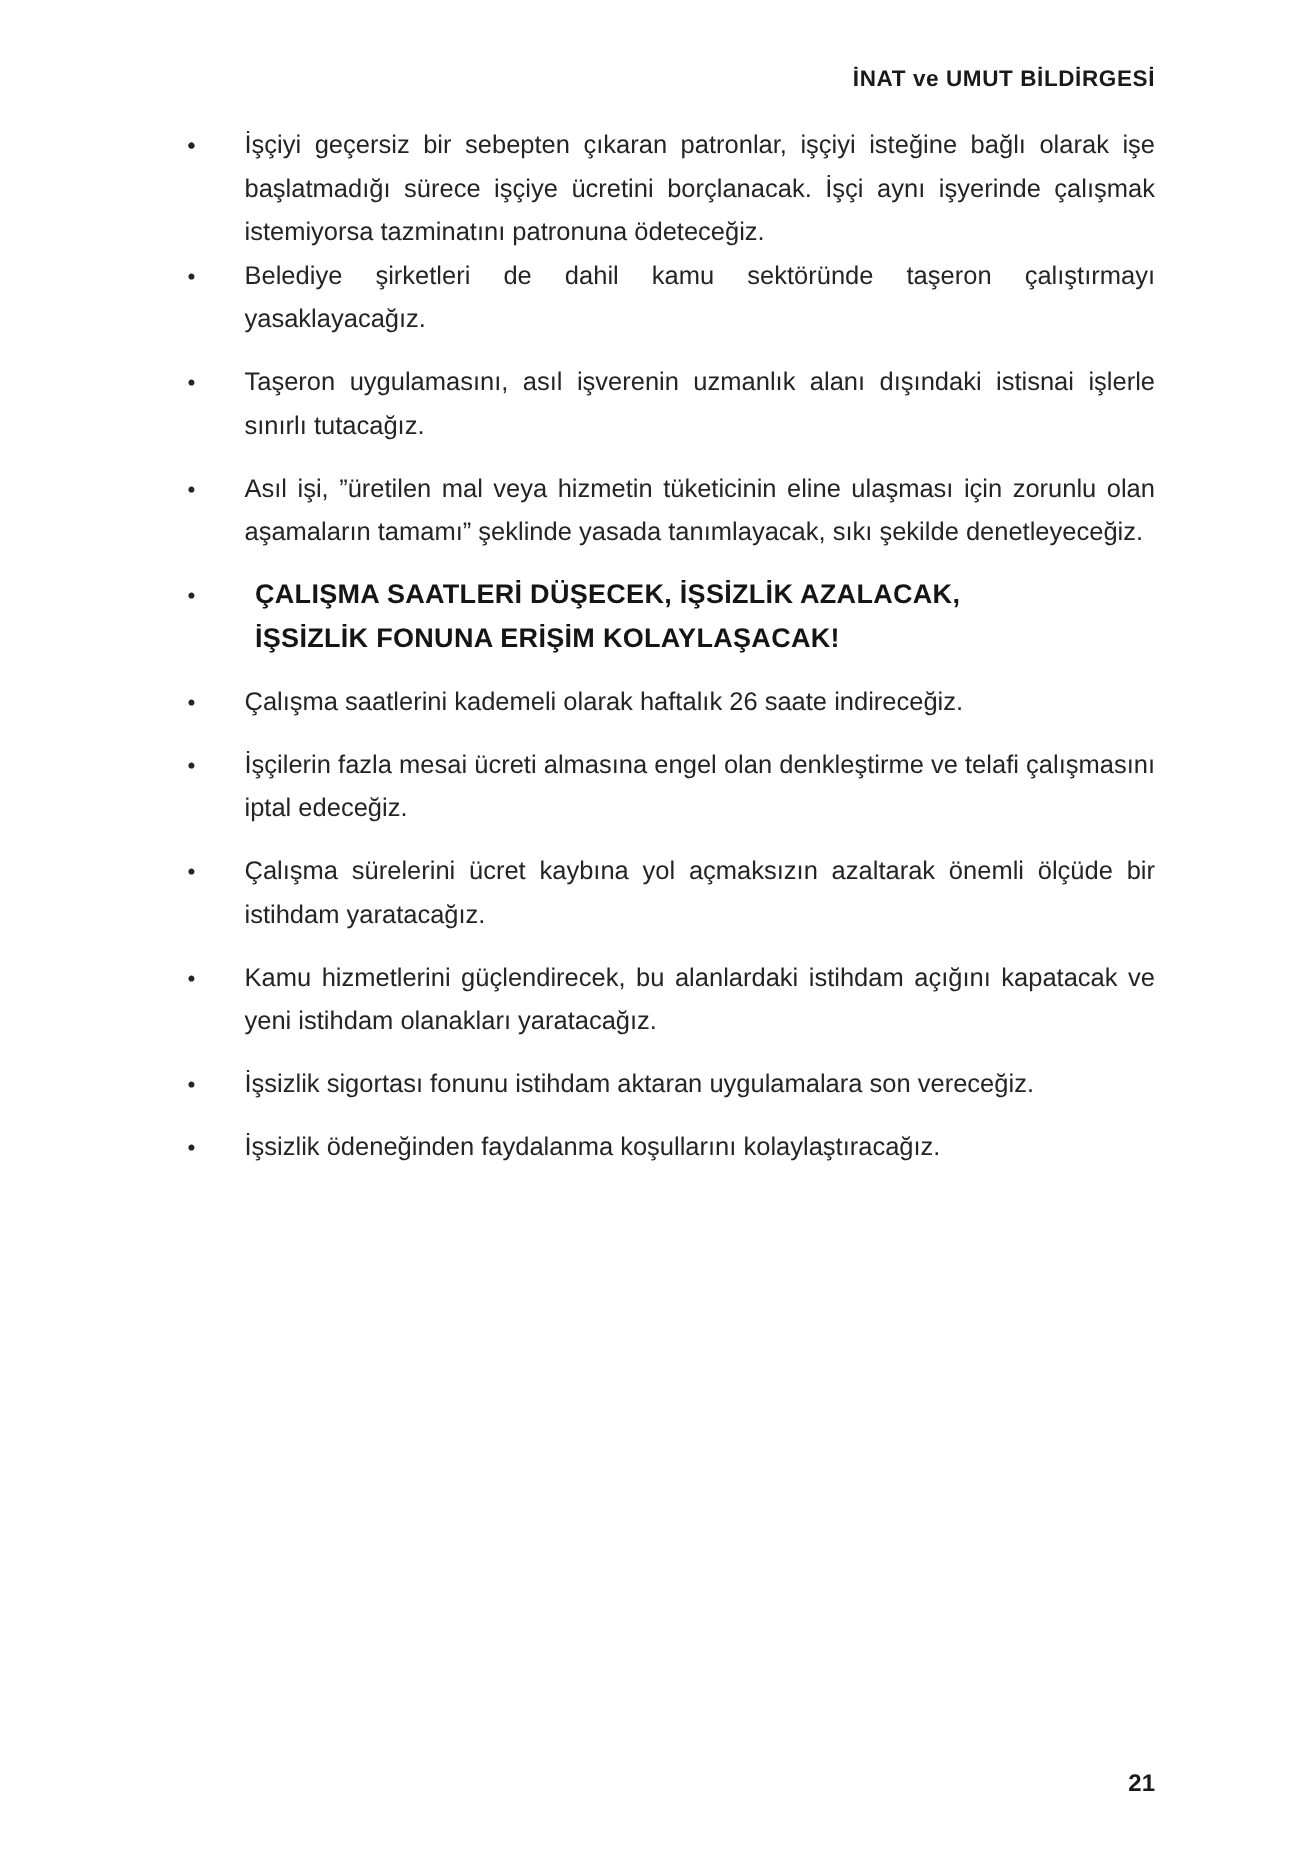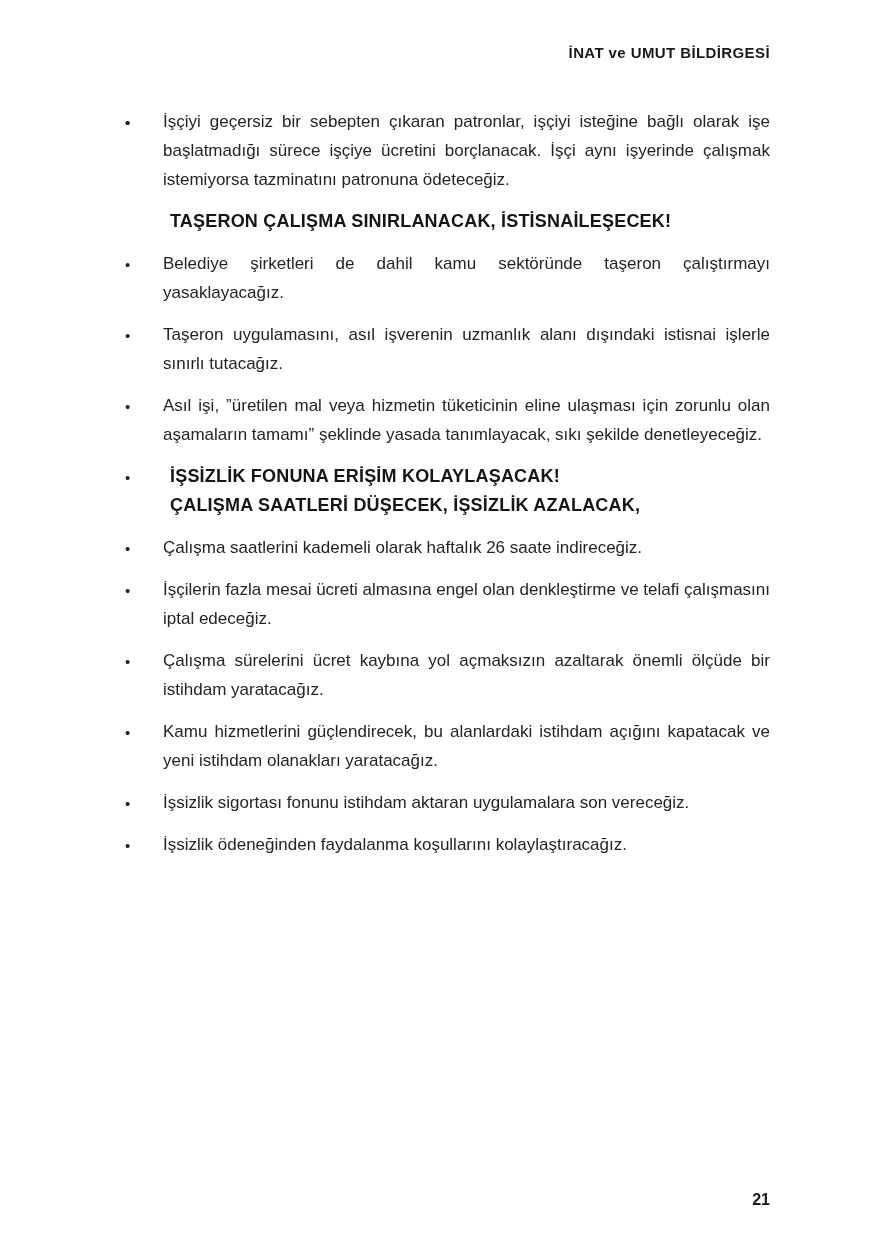--- a/index.html
+++ b/index.html
@@ -17,21 +17,21 @@
     width: 877px;
     height: 1241px;
     padding: 44px 107px 0 120px;
   }
   .header {
     text-align: right;
     font-weight: 700;
     font-size: 15px;
     letter-spacing: 0.4px;
     color: #1a1a1a;
-    margin-bottom: 46px;
+    margin-bottom: 21px;
   }
   .content { }
   ul.bullet-list { list-style: none; }
   li.bullet-item {
     position: relative;
     padding-left: 43px;
     margin-bottom: 13px;
     font-size: 17px;
     line-height: 29px;
     text-align: justify;
@@ -51,21 +51,21 @@
     line-height: 29px;
     font-weight: 700;
     color: #151515;
     letter-spacing: 0.2px;
     margin: 13px 0 13px 50px;
     text-align: left;
   }
   .footer {
     position: absolute;
     right: 107px;
-    bottom: 32px;
+    bottom: 42px;
     font-weight: 700;
     font-size: 16px;
     color: #1a1a1a;
   }
 </style>
 </head>
 <body>
 
 <div class="page">
 
@@ -78,45 +78,42 @@
     <ul class="bullet-list">
       <li class="bullet-item">
         <span class="bullet-glyph">•</span>
       </li>
       <li class="bullet-item">
         <span class="bullet-glyph">•</span>
         <span>İşçiyi geçersiz bir sebepten çıkaran patronlar, işçiyi isteğine bağlı olarak işe başlatmadığı sürece işçiye ücretini borçlanacak. İşçi aynı işyerinde çalışmak istemiyorsa tazminatını patronuna ödeteceğiz.</span>
       </li>
     </ul>
 
-    <h2 class="section-heading">
-      <div>TAŞERON ÇALIŞMA SINIRLANACAK, İSTİSNAİLEŞECEK!</div>
-    </h2>
 
     <ul class="bullet-list">
       <li class="bullet-item">
         <span class="bullet-glyph">•</span>
         <span>Belediye şirketleri de dahil kamu sektöründe taşeron çalıştırmayı yasaklayacağız.</span>
       </li>
       <li class="bullet-item">
         <span class="bullet-glyph">•</span>
         <span>Taşeron uygulamasını, asıl işverenin uzmanlık alanı dışındaki istisnai işlerle sınırlı tutacağız.</span>
       </li>
       <li class="bullet-item">
         <span class="bullet-glyph">•</span>
         <span>Asıl işi, ”üretilen mal veya hizmetin tüketicinin eline ulaşması için zorunlu olan aşamaların tamamı” şeklinde yasada tanımlayacak, sıkı şekilde denetleyeceğiz.</span>
       </li>
       <li class="bullet-item">
         <span class="bullet-glyph">•</span>
       </li>
     </ul>
 
     <h2 class="section-heading">
+      <div>ÇALIŞMA SAATLERİ DÜŞECEK, İŞSİZLİK AZALACAK,</div>
       <div>İŞSİZLİK FONUNA ERİŞİM KOLAYLAŞACAK!</div>
-      <div>ÇALIŞMA SAATLERİ DÜŞECEK, İŞSİZLİK AZALACAK,</div>
     </h2>
 
     <ul class="bullet-list">
       <li class="bullet-item">
         <span class="bullet-glyph">•</span>
         <span>Çalışma saatlerini kademeli olarak haftalık 26 saate indireceğiz.</span>
       </li>
       <li class="bullet-item">
         <span class="bullet-glyph">•</span>
         <span>İşçilerin fazla mesai ücreti almasına engel olan denkleştirme ve telafi çalışmasını iptal edeceğiz.</span>

